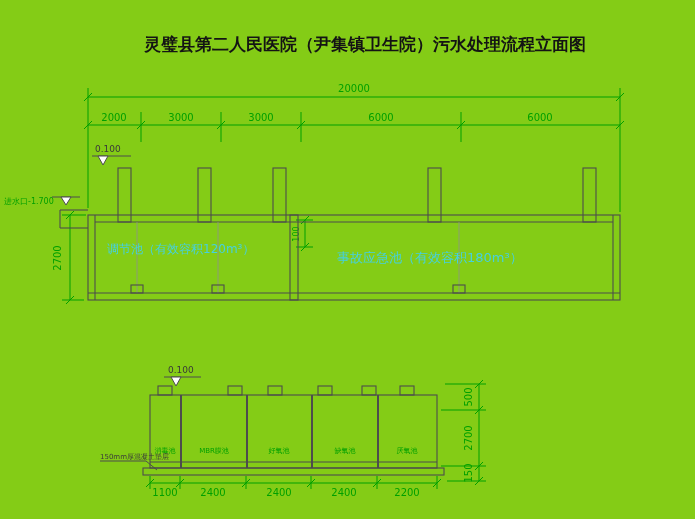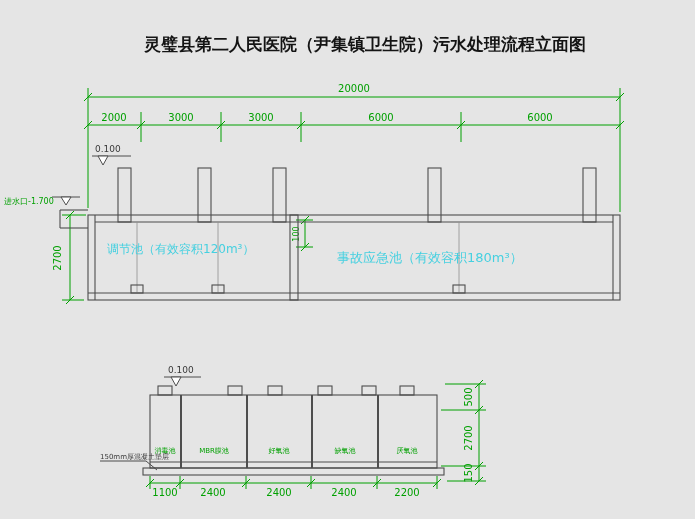--- a/index.html
+++ b/index.html
@@ -1,16 +1,16 @@
 <!DOCTYPE html>
 <html><head>
 <meta charset="utf-8">
 <style>
   html,body{margin:0;padding:0;background:#ffffff;}
-  .wrap{position:relative;width:695px;height:519px;background:#e5e5e5;overflow:hidden;
+  .wrap{position:relative;width:695px;height:519px;background:#84cc16;overflow:hidden;
         font-family:"Liberation Sans",sans-serif;}
   svg{display:block;}
   svg text{font-family:"DejaVu Sans",sans-serif;}
   .title{font-family:"DejaVu Serif",serif;font-size:17px;font-weight:bold;fill:#141414;text-anchor:middle;}
   .dim line{stroke:#00a000;stroke-width:1;}
   .dimtext{fill:#00a000;font-size:10px;text-anchor:middle;}
   .dimtext-sm{fill:#00a000;font-size:8px;text-anchor:middle;}
   .dimtext-start{fill:#00a000;font-size:8px;text-anchor:start;}
   .struct line,.struct rect{stroke:#4d4d4d;fill:none;stroke-width:1.1;}
   .struct .thin{stroke:#8f8f8f;stroke-width:0.8;}

